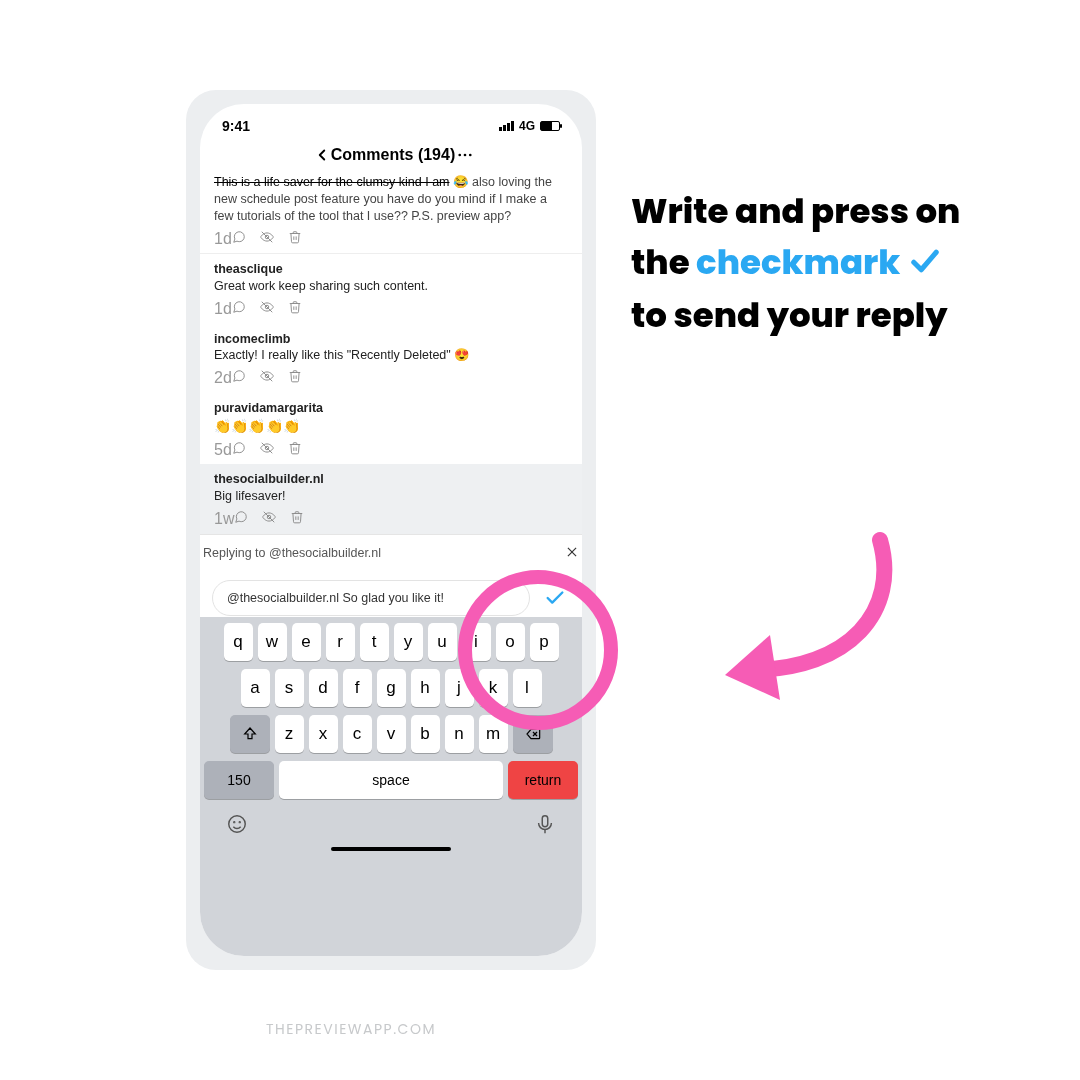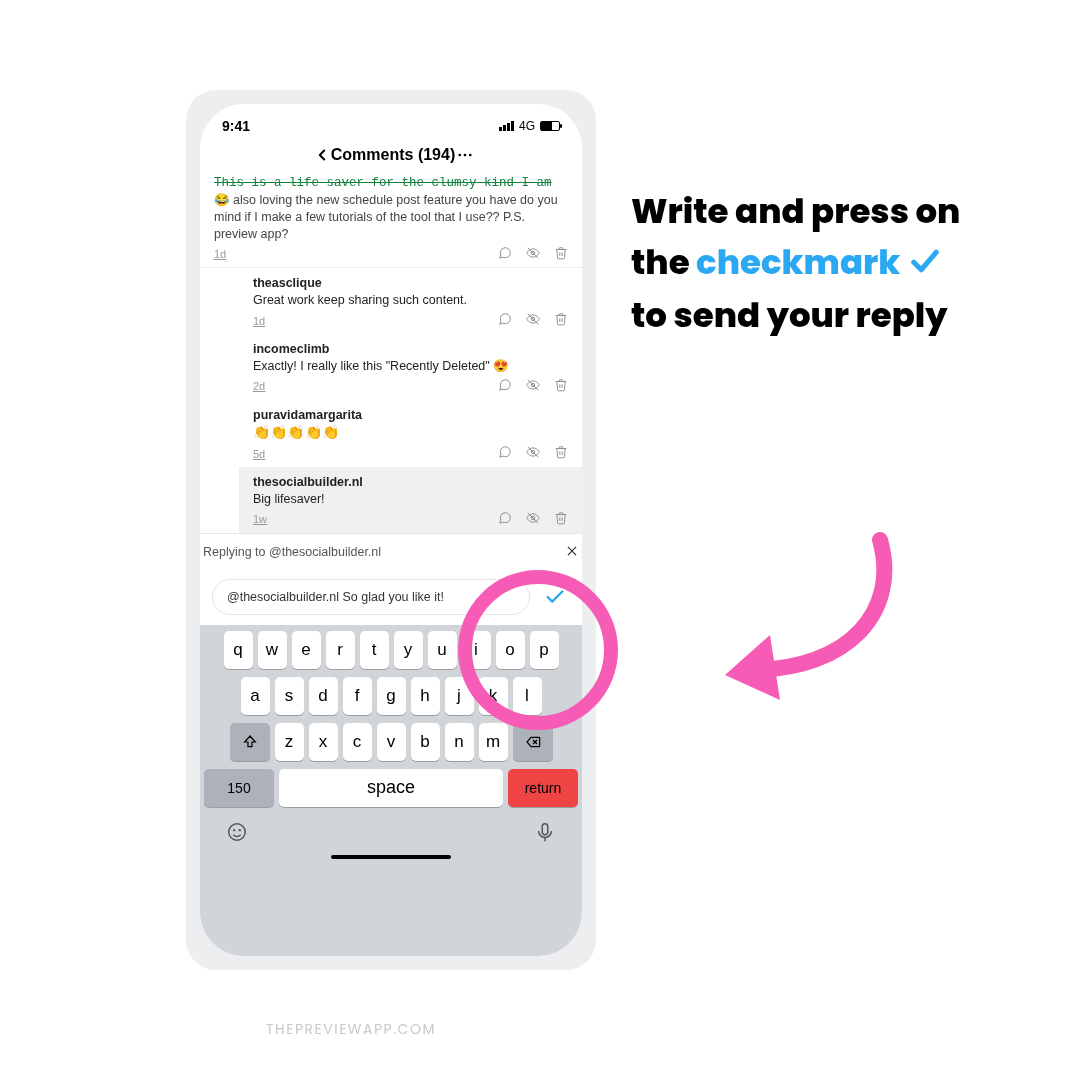--- a/index.html
+++ b/index.html
@@ -30,77 +30,77 @@
     display: flex; flex-direction: column;
   }
 
   
   .statusbar {
     display: flex; justify-content: space-between; align-items: center;
     padding: 14px 22px 6px 22px;
     font-size: 14px; font-weight: 600;
     color: #000;
   }
-  .status-right { display: flex; align-items: center; gap: 5px; font-size: 12px; font-weight: 400;}
+  .status-right { display: flex; align-items: center; gap: 5px; font-size: 12px; font-weight: 700;}
   .sig { display:inline-flex; align-items:flex-end; gap:1.5px; }
   .sig span { width:2.5px; background:#000; display:inline-block;}
   .sig span:nth-child(1){height:4px}
   .sig span:nth-child(2){height:6px}
   .sig span:nth-child(3){height:8px}
   .sig span:nth-child(4){height:10px}
   .batt { width:20px; height:10px; border:1px solid #000; border-radius:2px; position:relative; }
   .batt::after{content:"";position:absolute;right:-3px;top:2px;width:2px;height:4px;background:#000;border-radius:1px;}
   .batt i{display:block;width:60%;height:100%;background:#000;}
 
   
   .navhdr {
     display:flex; align-items:center; justify-content:center;
     padding: 6px 8px 8px 14px;
   }
   .navhdr .title { font-weight:700; font-size:16px; }
   .back svg, .more svg { display:block; }
 
   
-  .comments { flex: 0 0 auto; overflow:hidden; border-top:1px solid #eee;padding-left:39px; }
+  .comments { flex: 0 0 auto; overflow:hidden; border-top:1px solid #eee; }
   .comment {
     padding: 7px 14px 4px 14px;
     font-size: 12.5px;
     line-height: 1.35;
     color:#222;
     position:relative;
   }
   .comment.sel { background:#eef0f2; }
   .comment .user { font-weight:700; }
   .comment .text { color:#222; }
   .comment .meta {
-    display:flex; justify-content:space-between; align-items:center;
+    display:flex; align-items:center;
     margin-top:3px;
-    color:#999; font-size:11px;text-decoration:underline;
+    color:#999; font-size:16px;
   }
   .actions { display:flex; gap:14px; align-items:center; color:#888; }
   .actions svg { width:14px; height:14px; stroke:#888; }
   .emoji { font-size:14px; }
   .truncfirst .toptext {
     font-size:12.5px; color:#444; line-height:1.35;
     padding:2px 14px 0 14px;
     border-top: none;
     white-space: normal;
     overflow: hidden;
   }
-  .truncfirst .toptext .strike { text-decoration: line-through; color:#15803d;font-family:Liberation Mono, monospace; }
+  .truncfirst .toptext .strike { text-decoration: line-through; color:#000000; }
 
   
   .replying {
     border-top:1px solid #e5e5e5;
     display:flex; justify-content:space-between; align-items:center;
     padding:10px 3px; font-size:12.5px; color:#555;
   }
   .inputrow {
     display:flex; align-items:center; gap:10px;
-    padding:8px 12px 10px 12px;
+    padding:8px 12px 1px 12px;
     background:#fff;
   }
   .inputbox {
     flex:1;
     border:1px solid #e3e3e3; border-radius:22px;
     padding:10px 14px;
     font-size:12.5px;
     color:#333;
     background:#fff;
   }
@@ -117,21 +117,21 @@
   }
   .krow { display:flex; justify-content:center; gap:5px; margin-bottom:8px; }
   .key {
     background:#ffffff; border-radius:5px;
     min-width:29px; height:38px;
     display:flex;align-items:center;justify-content:center;
     font-size:17px; color:#000;
     box-shadow:0 1px 0 rgba(0,0,0,.25);
   }
   .key.fn { background:#adb1b9; min-width:40px; }
-  .key.space { flex:1; font-size:18px; }
+  .key.space { flex:1; font-size:14px; }
   .key.ret { background:#ef4444; min-width:70px; font-size:14px; }
   .key.num { background:#adb1b9; min-width:70px; font-size:14px; }
   .krow.row2 { padding:0 18px; }
   .kbbottom { display:flex; justify-content:space-between; padding:6px 22px 0 22px; color:#555;}
   .kbbottom svg { width:22px;height:22px; stroke:#555; fill:none; stroke-width:1.6;}
   .homebar { width:120px;height:4px;background:#000;border-radius:4px;margin:8px auto 0; }
 
   
   .highlight {
     position:absolute;

